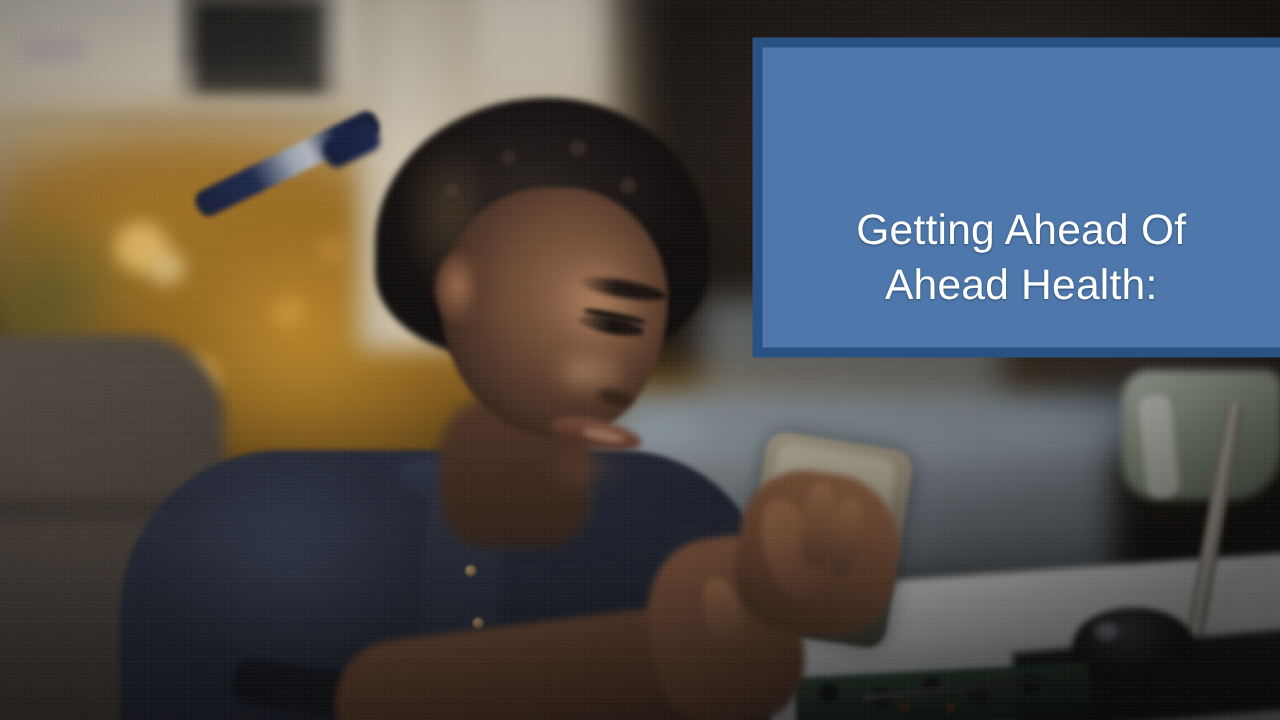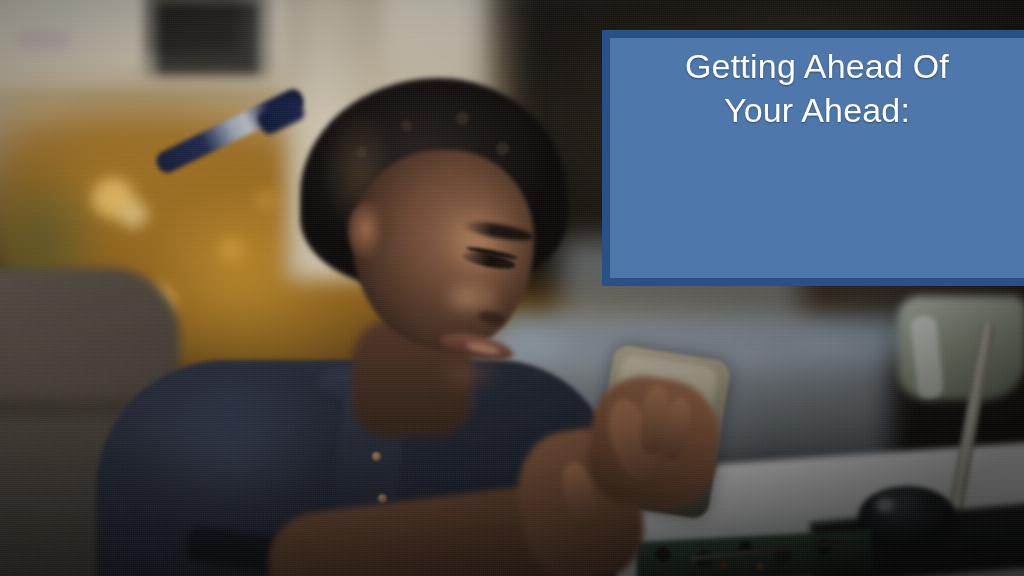--- a/index.html
+++ b/index.html
@@ -416,21 +416,21 @@
     position:absolute;
     left:602px; top:30px;
     width:422px; height:256px;
     background:#2a5183;
     padding:8px 0 8px 8px;
   }
   #title-card-inner {
     width:100%; height:100%;
     background:#4e78ac;
     display:flex; flex-direction:column;
-    align-items:center; justify-content:space-between;
+    align-items:center; justify-content:flex-end;
     padding:6px 26px 10px 26px;
   }
   .title-line {
     color:#ffffff;
     font-size:34px;
     line-height:44px;
     font-weight:400;
     text-align:center;
     letter-spacing:.2px;
     text-shadow:0 1px 2px rgba(16,36,62,.55);
@@ -542,21 +542,21 @@
 
     <div class="layer dim"></div>
     <div class="layer grain"></div>
   </div>
 
   <div id="title-card">
     <div id="title-card-inner">
 
       <div>
         <div class="title-line">Getting Ahead Of</div>
-        <div class="title-line">Your Ahead:</div>
+        <div class="title-line">Ahead Health:</div>
       </div>
 
       <div class="subtitle-block">
       </div>
 
     </div>
   </div>
 
 </div>
 

